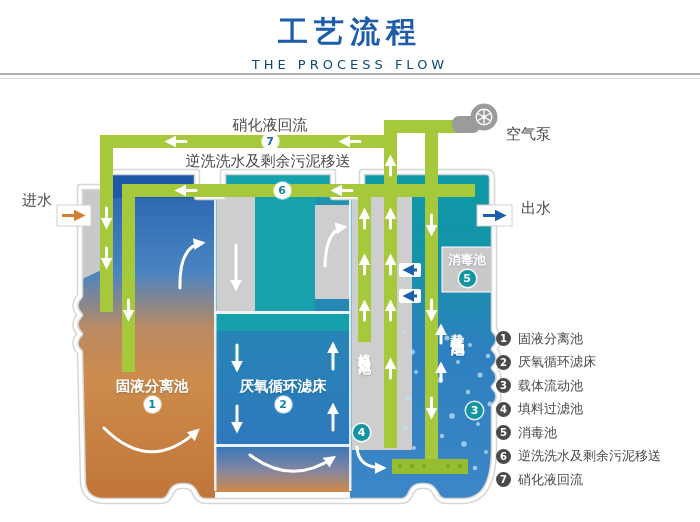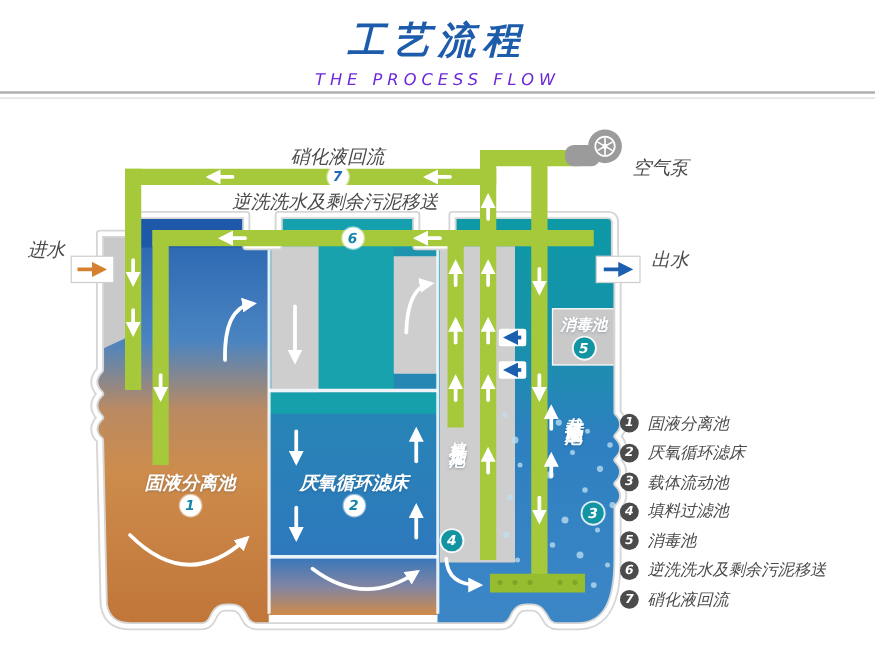--- a/index.html
+++ b/index.html
@@ -1,21 +1,21 @@
 <!DOCTYPE html>
 <html><head>
 <meta charset="utf-8">
 <style>
   html,body{margin:0;padding:0;background:#fff;}
   .stage{position:relative;width:700px;height:522px;background:#fff;overflow:hidden;
-         font-family:"DejaVu Sans","Liberation Sans",sans-serif;font-style:italic;}
+         font-family:"DejaVu Sans","Liberation Sans",sans-serif;}
   
   .hdr{position:absolute;top:0;left:0;width:700px;text-align:center;}
   .hdr-title{margin-top:12px;font-size:30px;font-weight:bold;color:#1d5cab;letter-spacing:6px;}
-  .hdr-sub{margin-top:4px;font-size:13px;color:#6d28d9;letter-spacing:4px;font-weight:500;}
+  .hdr-sub{margin-top:4px;font-size:13px;color:#0c4a6e;letter-spacing:4px;font-weight:500;}
   .hdr-rule{position:absolute;top:73px;left:0;width:700px;height:3px;
             border-top:2px solid #b0b0b0;border-bottom:1px solid #dcdcdc;}
   
   .dwg{position:absolute;left:0;top:0;}
   
   .lbl{position:absolute;color:#4a4a4a;font-size:15px;white-space:nowrap;}
   .tanklbl{position:absolute;color:#fff;font-weight:bold;text-align:center;
            text-shadow:0 1px 2px rgba(0,40,80,.25);white-space:nowrap;}
   .vlbl{position:absolute;color:#fff;font-weight:bold;writing-mode:vertical-rl;
         text-orientation:upright;letter-spacing:2px;text-shadow:0 1px 2px rgba(0,40,80,.25);}

